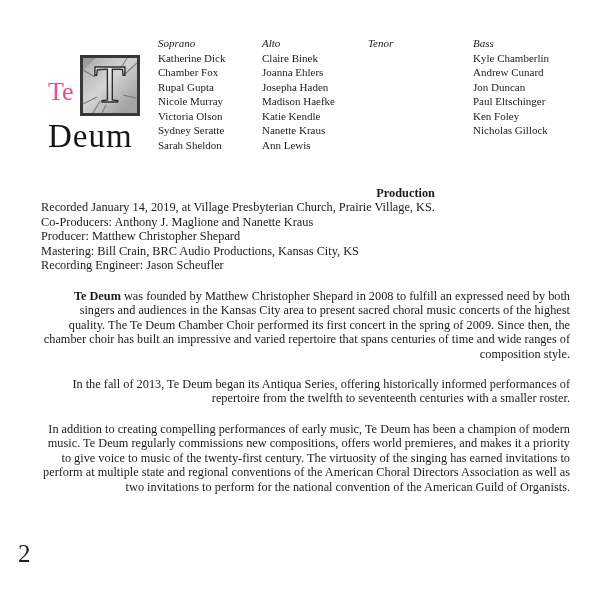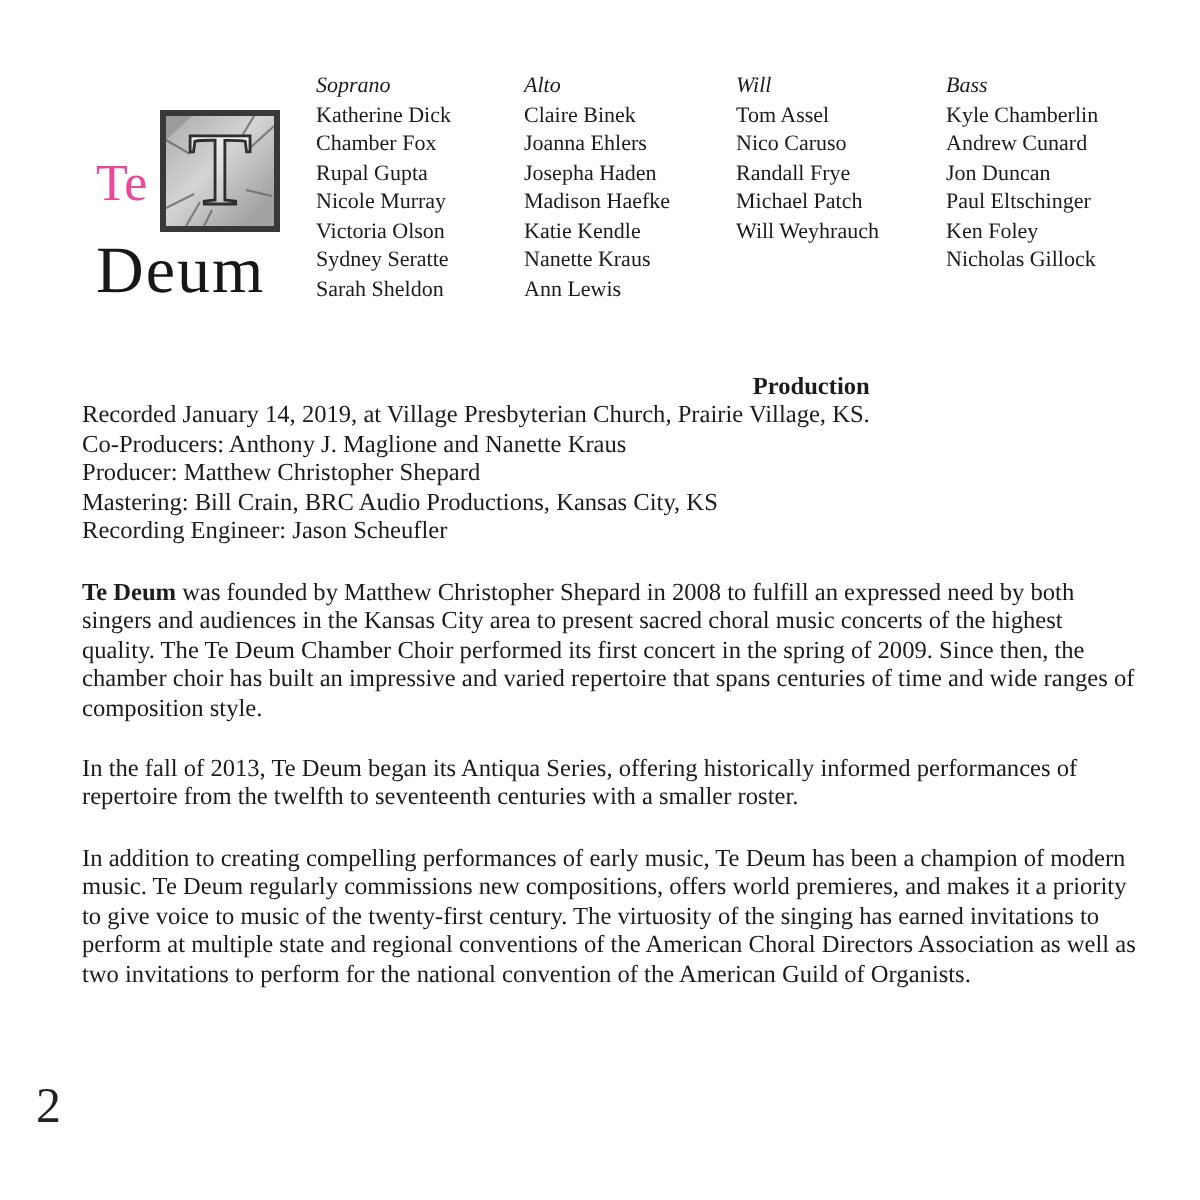--- a/index.html
+++ b/index.html
@@ -42,20 +42,21 @@
     font-size: 12.3px; line-height: 14.4px;
     white-space: nowrap;
   }
   .prod-heading { font-weight: bold; text-align: right; }
 
   
   .para {
     position: absolute; left: 41px; width: 529px;
     font-size: 12.3px; line-height: 14.4px;
     margin: 0;
+    text-align: right;
   }
   #para1 { top: 289px; }
   #para2 { top: 377px; }
   #para3 { top: 422px; }
 
   
   #page-number {
     position: absolute; left: 18px; top: 541px;
     font-size: 25px; line-height: 1; color: #222222;
   }
@@ -106,28 +107,21 @@
       <div>Joanna Ehlers</div>
       <div>Josepha Haden</div>
       <div>Madison Haefke</div>
       <div>Katie Kendle</div>
       <div>Nanette Kraus</div>
       <div>Ann Lewis</div>
     </div>
 </div>
 
 <div id="col-tenor" class="roster-col">
-  <div class="voice-label">Will</div>
-  <div>
-      <div>Tom Assel</div>
-      <div>Nico Caruso</div>
-      <div>Randall Frye</div>
-      <div>Michael Patch</div>
-      <div>Will Weyhrauch</div>
-    </div>
+  <div class="voice-label">Tenor</div>
 </div>
 
 <div id="col-bass" class="roster-col">
   <div class="voice-label">Bass</div>
   <div>
       <div>Kyle Chamberlin</div>
       <div>Andrew Cunard</div>
       <div>Jon Duncan</div>
       <div>Paul Eltschinger</div>
       <div>Ken Foley</div>

